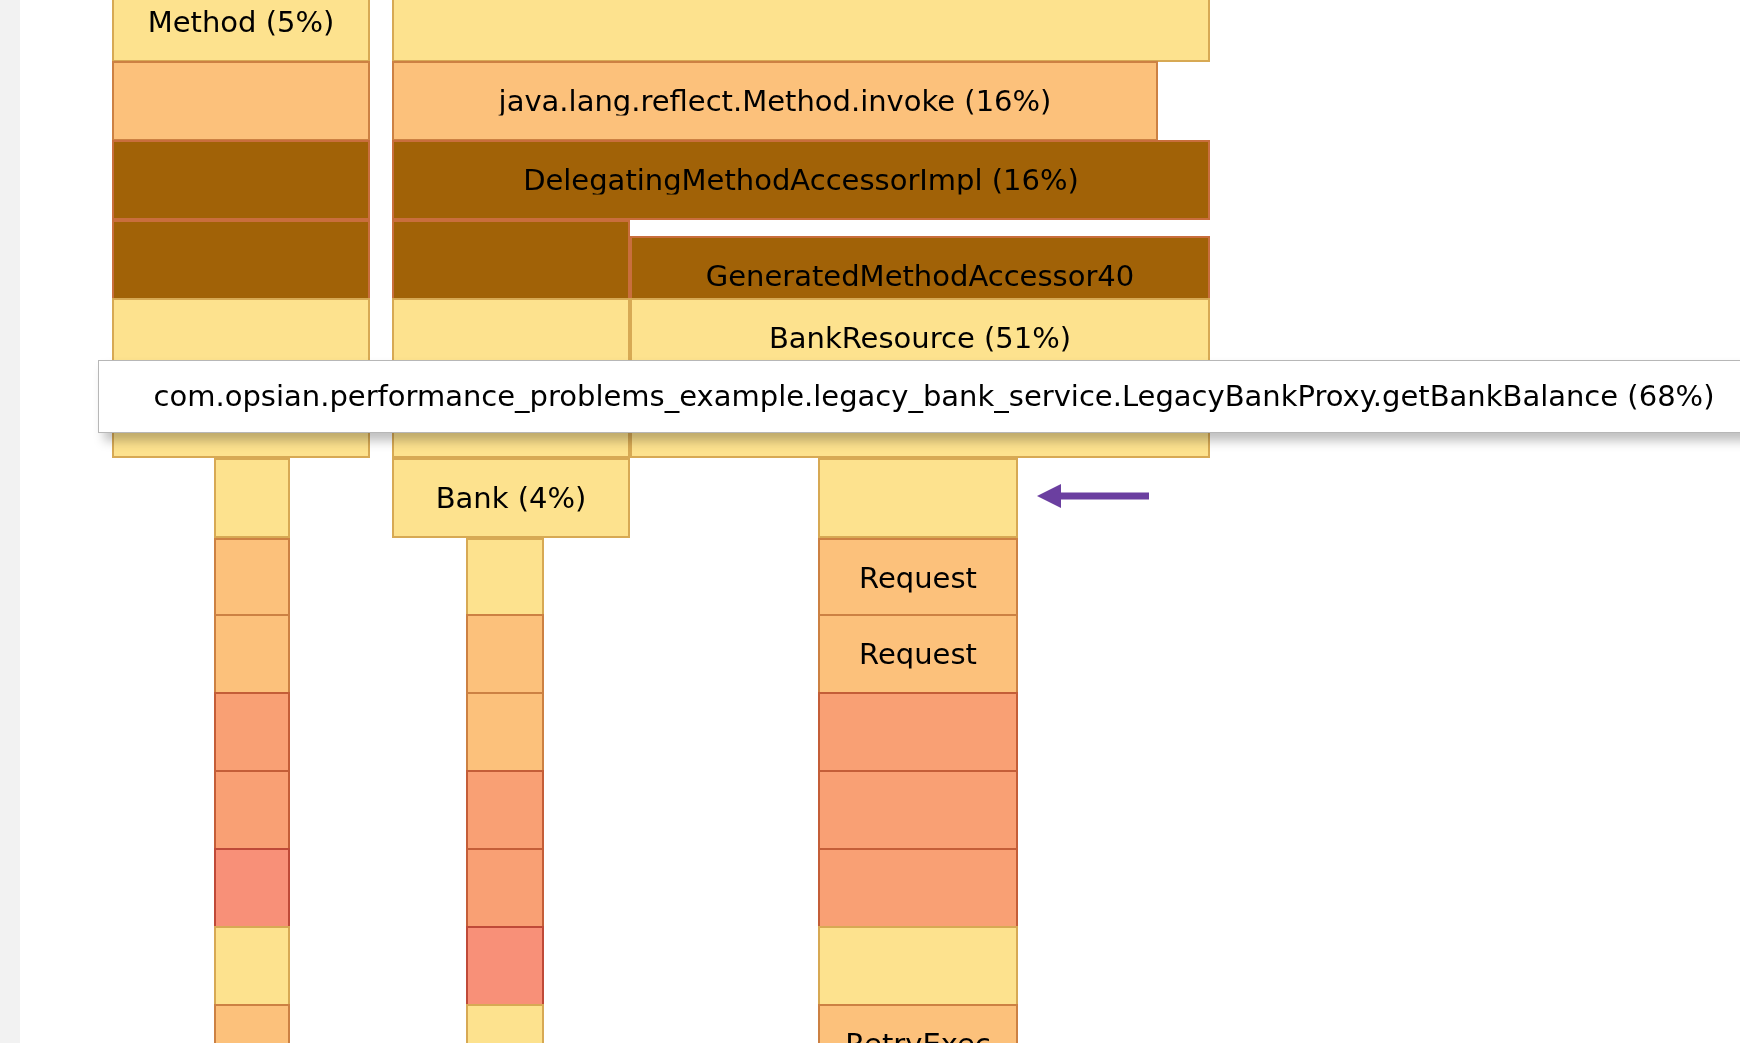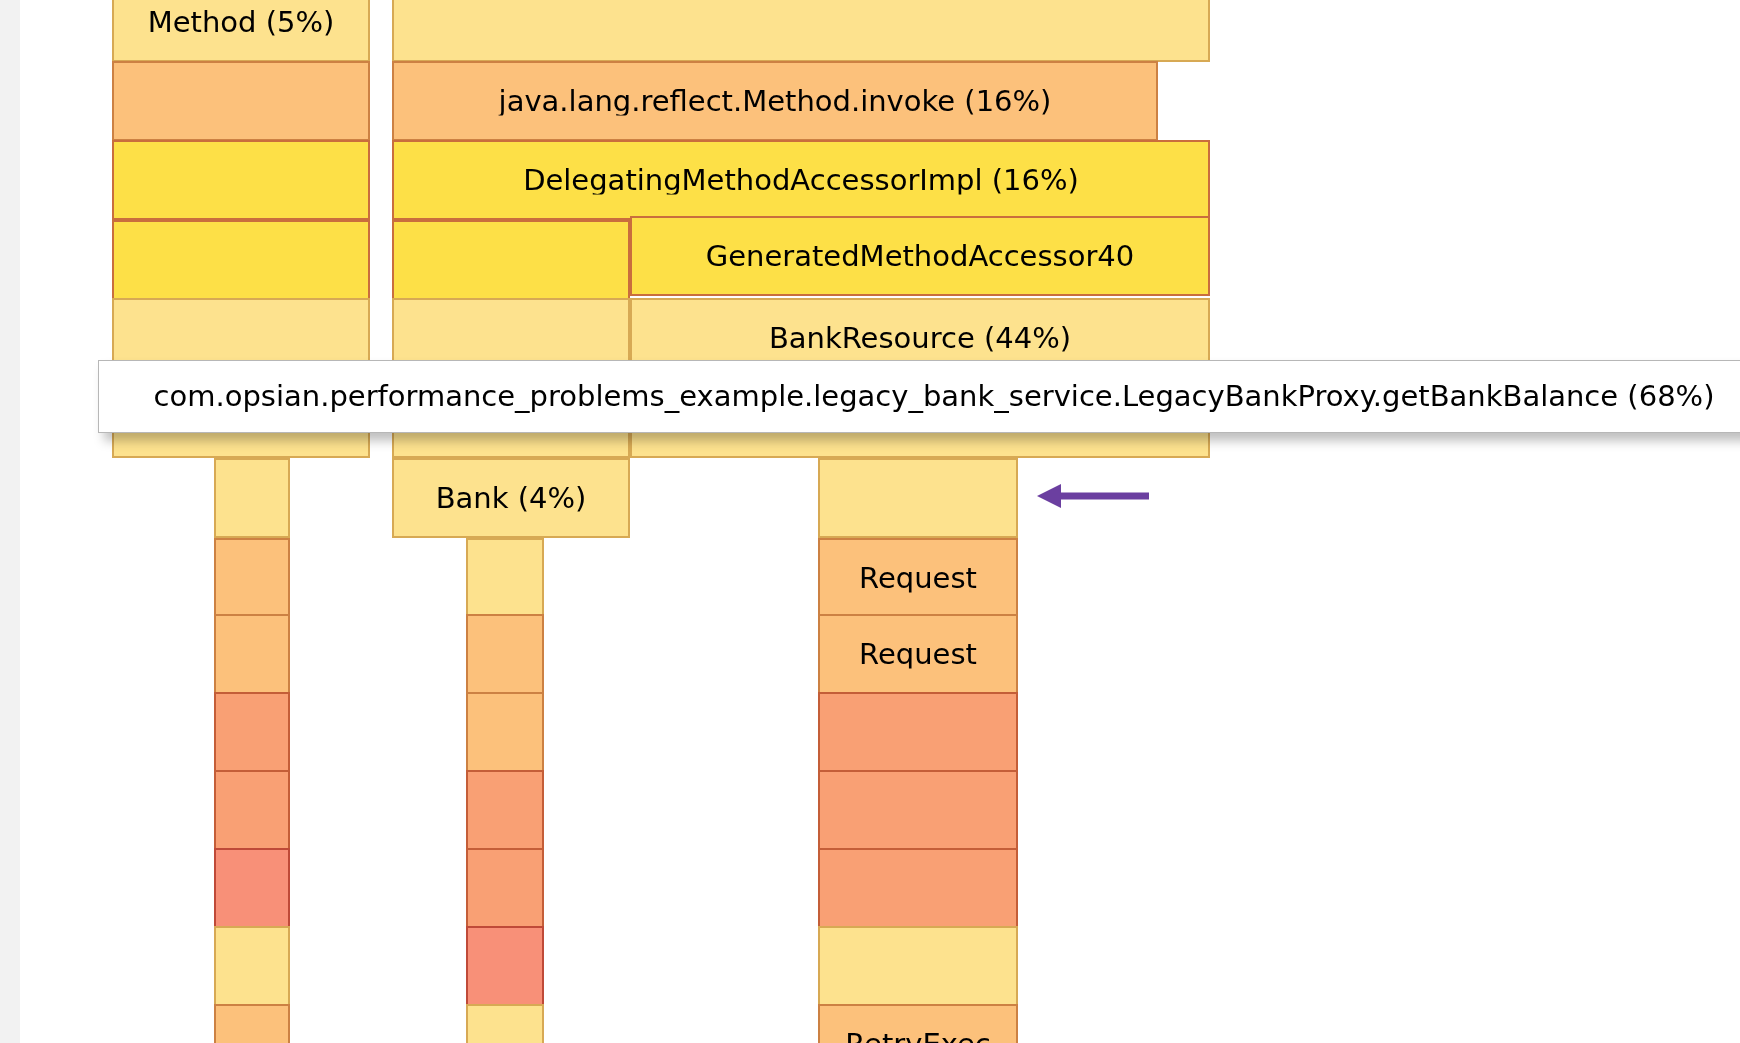--- a/index.html
+++ b/index.html
@@ -3,21 +3,21 @@
 <meta charset="utf-8">
 <style>
   html,body{margin:0;padding:0;width:1740px;height:1043px;font-family:"DejaVu Sans","Liberation Sans",Arial,sans-serif;background:#fff;overflow:hidden}
   .viewport{position:relative;width:1740px;height:1043px}
   .gutter{position:absolute;left:0;top:0;width:20px;height:1043px;background:#f2f2f2}
   .frame{position:absolute;box-sizing:border-box;text-align:center;font-size:29px;line-height:1;color:#000;overflow:hidden;white-space:nowrap;cursor:pointer}
   .frame .lbl{position:absolute;left:50%;top:50%;transform:translate(-50%,-50%);max-width:calc(100% - 12px);overflow:hidden;text-overflow:clip}
   
   .c-y   {background:#fde28e;border:2px solid #d7a954}
   .c-o1  {background:#fcc17b;border:2px solid #cc8143}
-  .c-o2  {background:#fde047;border:2px solid #c96e3d}
+  .c-o2  {background:#a16207;border:2px solid #c96e3d}
   .c-o3  {background:#f9a074;border:2px solid #c45e38}
   .c-r   {background:#f89078;border:2px solid #bf4a38}
   .tooltip{position:absolute;background:#fff;border:1px solid #b7b7b7;box-shadow:6px 8px 10px rgba(0,0,0,.25);font-size:29px;line-height:1;text-align:center;padding:21px 40px;white-space:nowrap}
   .arrow{position:absolute;left:1037px;top:476px;width:120px;height:40px}
   .arrow svg{display:block}
 </style>
 </head>
 <body>
 <div class="viewport">
 
@@ -31,27 +31,27 @@
       <div class="frame c-o1" style="left: 112px; top: 61px; width: 258px; height: 80px;"></div>
       <div class="frame c-o1" style="left: 392px; top: 61px; width: 766px; height: 80px;">
         <span class="lbl">java.lang.reflect.Method.invoke (16%)</span>
       </div>
       <div class="frame c-o2" style="left: 112px; top: 140px; width: 258px; height: 80px;"></div>
       <div class="frame c-o2" style="left: 392px; top: 140px; width: 818px; height: 80px;">
         <span class="lbl">DelegatingMethodAccessorImpl (16%)</span>
       </div>
       <div class="frame c-o2" style="left: 112px; top: 220px; width: 258px; height: 80px;"></div>
       <div class="frame c-o2" style="left: 392px; top: 220px; width: 238px; height: 80px;"></div>
-      <div class="frame c-o2" style="left: 630px; top: 216px; width: 580px; height: 80px;">
+      <div class="frame c-o2" style="left: 630px; top: 236px; width: 580px; height: 80px;">
         <span class="lbl">GeneratedMethodAccessor40</span>
       </div>
       <div class="frame c-y" style="left: 112px; top: 298px; width: 258px; height: 80px;"></div>
       <div class="frame c-y" style="left: 392px; top: 298px; width: 238px; height: 80px;"></div>
       <div class="frame c-y" style="left: 630px; top: 298px; width: 580px; height: 80px;">
-        <span class="lbl">BankResource (44%)</span>
+        <span class="lbl">BankResource (51%)</span>
       </div>
       <div class="frame c-y" style="left: 112px; top: 378px; width: 258px; height: 80px;"></div>
       <div class="frame c-y" style="left: 392px; top: 378px; width: 238px; height: 80px;"></div>
       <div class="frame c-y" style="left: 630px; top: 378px; width: 580px; height: 80px;"></div>
       <div class="frame c-y" style="left: 214px; top: 458px; width: 76px; height: 80px;"></div>
       <div class="frame c-y" style="left: 392px; top: 458px; width: 238px; height: 80px;">
         <span class="lbl">Bank (4%)</span>
       </div>
       <div class="frame c-y" style="left: 818px; top: 458px; width: 200px; height: 80px;"></div>
       <div class="frame c-o1" style="left: 214px; top: 538px; width: 76px; height: 80px;"></div>

